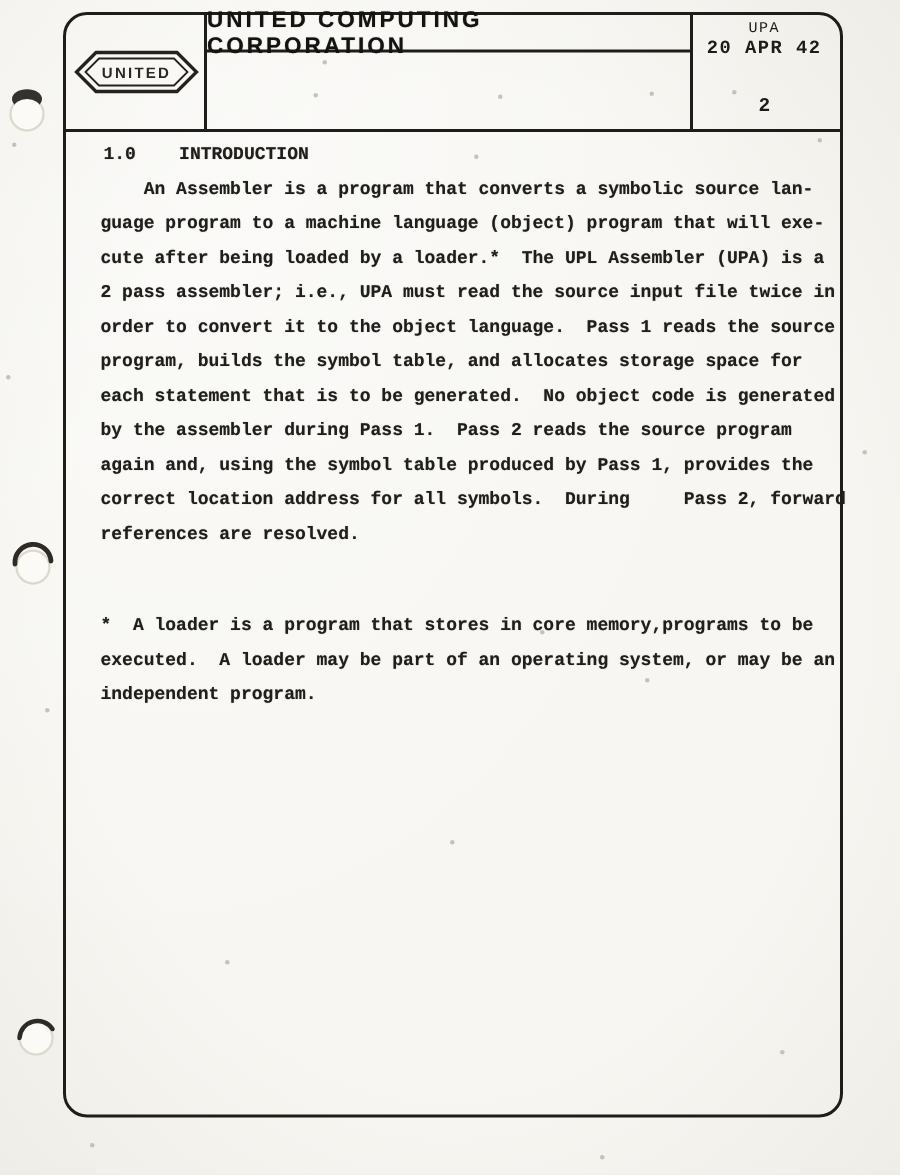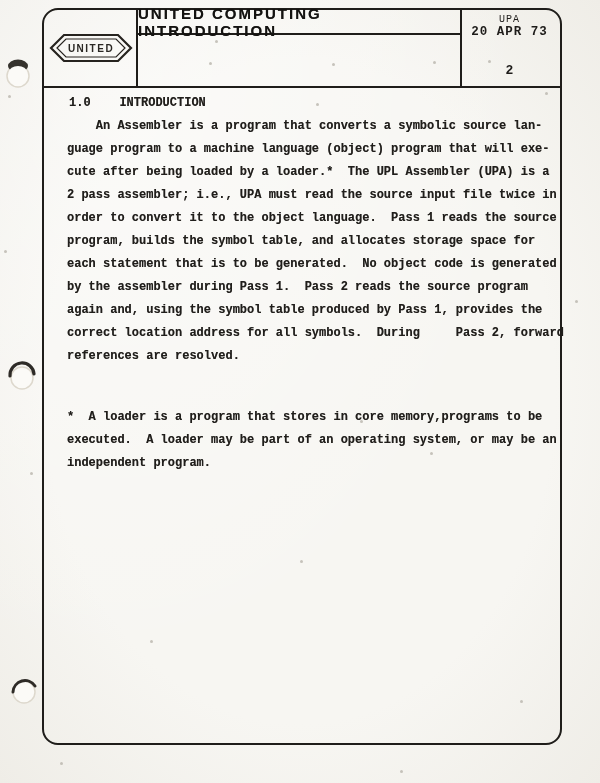--- a/index.html
+++ b/index.html
@@ -122,26 +122,26 @@
 
       <div class="logo-cell">
         <svg width="84" height="36" viewBox="0 0 84 36">
           <polygon points="2,18 15,5 69,5 82,18 69,31 15,31" fill="none" stroke="#26231f" stroke-width="2.2"></polygon>
           <polygon points="8,18 17,9 67,9 76,18 67,27 17,27" fill="none" stroke="#26231f" stroke-width="1.2"></polygon>
           <text x="42" y="22" text-anchor="middle" font-family="Liberation Sans, sans-serif" font-size="10" font-weight="700" letter-spacing="1.5" fill="#2b2824">UNITED</text>
         </svg>
       </div>
 
       <div class="title-cell">
-        <div class="title-bar">UNITED COMPUTING INTRODUCTION</div>
+        <div class="title-bar">UNITED COMPUTING CORPORATION</div>
       </div>
 
       <div class="date-cell">
         <div class="doc-code">UPA</div>
-        <div class="doc-date">20 APR 73</div>
+        <div class="doc-date">20 APR 42</div>
         <div class="page-num">2</div>
       </div>
     </div>
   </div>
 
   <div class="typewriter section-heading">1.0    INTRODUCTION</div>
 
   <div class="typewriter body-paragraph">    An Assembler is a program that converts a symbolic source lan-
 guage program to a machine language (object) program that will exe-
 cute after being loaded by a loader.*  The UPL Assembler (UPA) is a

